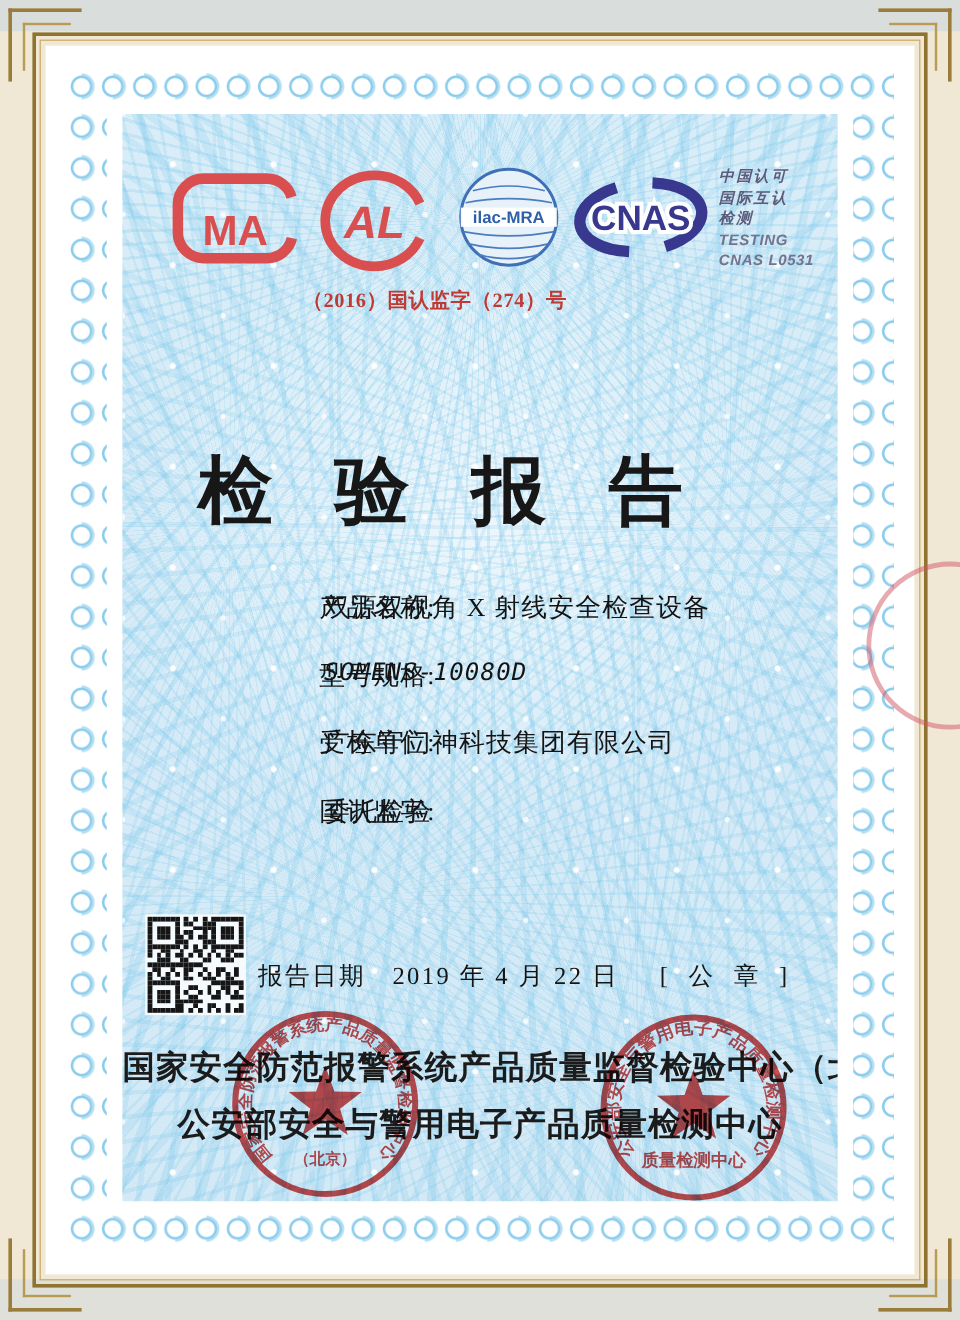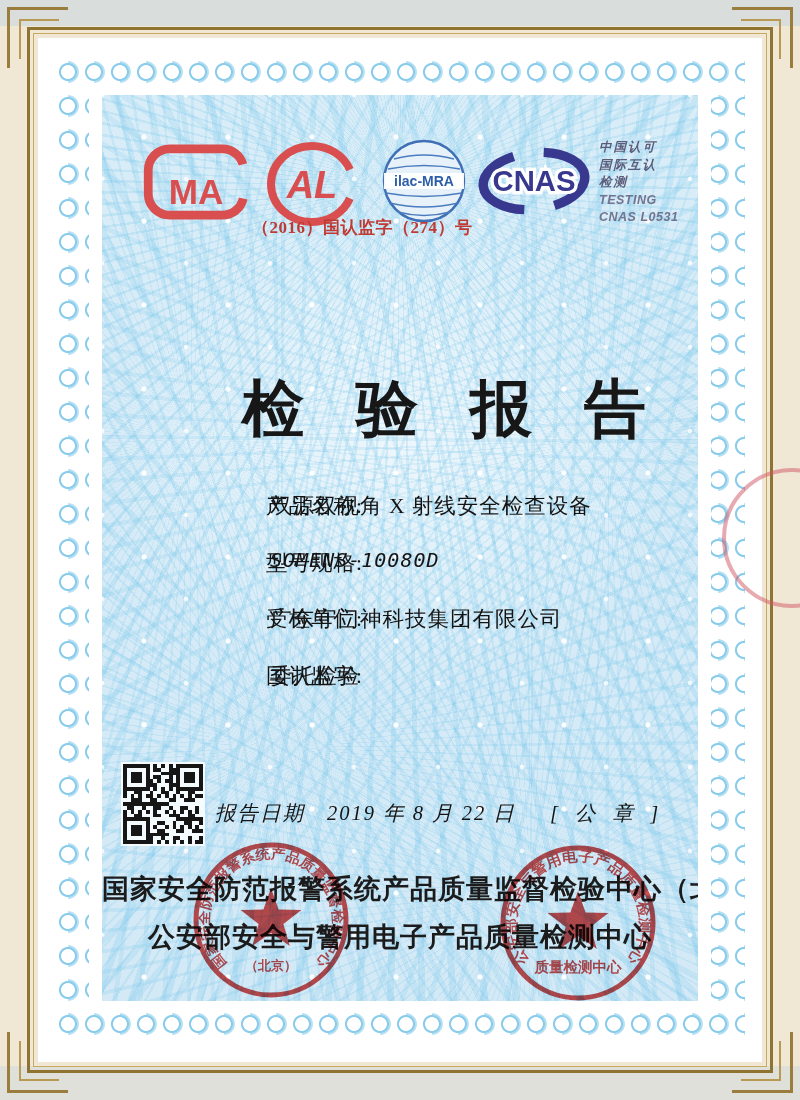--- a/index.html
+++ b/index.html
@@ -54,39 +54,39 @@
   .logo-ilac{left:278px;top:42px;}
   .logo-cnas{left:376px;top:52px;}
   .accr{left:497px;top:44px;font-family:"Liberation Sans","DejaVu Sans",sans-serif;
         font-size:12.5px;line-height:1.4;color:#5c5c7a;font-weight:bold;}
   .accr div{position:static;letter-spacing:2px;font-style:italic;}
   .accr .en{letter-spacing:.5px;color:#73738e;}
 
   .regnums{left:45px;top:124px;font-family:"Liberation Sans","DejaVu Sans",sans-serif;
            font-weight:bold;color:#c94441;font-size:15px;line-height:1.45;letter-spacing:1px;}
   .regnums div{position:static;}
-  .approval{left:150px;top:121px;color:#bf3a33;font-size:17px;font-weight:600;letter-spacing:.5px;}
+  .approval{left:150px;top:144px;color:#bf3a33;font-size:17px;font-weight:600;letter-spacing:.5px;}
   .report-no{right:6px;top:176px;font-size:17px;color:#222;letter-spacing:1.5px;}
 
-  .title{left:11px;right:0;top:272px;margin:0;text-align:right;font-size:62px;font-weight:600;
+  .title{left:11px;right:0;top:272px;margin:0;text-align:left;font-size:62px;font-weight:600;
          color:#171717;letter-spacing:52px;text-indent:52px;white-space:nowrap;}
 
   .field{left:164px;font-size:21.5px;color:#141414;letter-spacing:1px;white-space:nowrap;}
   .f0{top:396px;} .f1{top:453px;} .f2{top:509px;} .f3{top:566px;}
   .field .val{position:static;margin-left:4px;}
   .f1 .val{font-family:"DejaVu Sans Mono","Liberation Mono",monospace;font-size:20px;letter-spacing:1px;font-style:italic;}
 
   .qr{left:19px;top:667px;width:84px;height:84px;display:grid;
       grid-template-columns:repeat(21,1fr);grid-template-rows:repeat(21,1fr);
       background:rgba(250,253,255,.9);padding:2px;box-sizing:border-box;}
   .qr div{position:static;}
   .qr .d{background:#161616;}
 
   .date-row{left:113px;top:704px;font-size:20.5px;color:#141414;letter-spacing:2px;white-space:nowrap;}
-  .date-row span{position:static;font-style:italic;}
+  .date-row span{position:static;}
   .date-row .dv{margin-left:22px;}
   .date-row .ph{margin-left:34px;letter-spacing:6px;}
 
   .org{left:0;right:0;text-align:center;font-size:27px;font-weight:600;color:#1b1b1b;
        letter-spacing:1px;white-space:nowrap;}
   .org1{top:776px;} .org2{top:824px;}
 
   .seal{width:160px;height:160px;opacity:.85;mix-blend-mode:multiply;}
   .seal-left{left:89px;top:745px;}
   .seal-right{left:396px;top:748px;}
@@ -605,21 +605,21 @@
         <div></div>
         <div class="d"></div>
         <div></div>
         <div class="d"></div>
         <div></div>
         <div class="d"></div>
         <div class="d"></div>
       </div>
 
     <div class="date-row">
-      <span>报告日期</span><span class="dv">2019 年 8 月 22 日</span><span class="ph">[ 公 章 ]</span>
+      <span>报告日期</span><span class="dv">2019 年 4 月 22 日</span><span class="ph">[ 公 章 ]</span>
     </div>
 
     <div class="org org1">国家安全防范报警系统产品质量监督检验中心（北京）</div>
     <div class="org org2">公安部安全与警用电子产品质量检测中心</div>
 
     <svg class="seal seal-left" viewBox="0 0 160 160">
       <defs>
           <path id="arcL" d="M 36,124 A 62,62 0 1 1 124,124" fill="none"></path>
         </defs>
       <circle cx="80" cy="80" r="75" fill="none" stroke="#cd2f2f" stroke-width="5"></circle>

